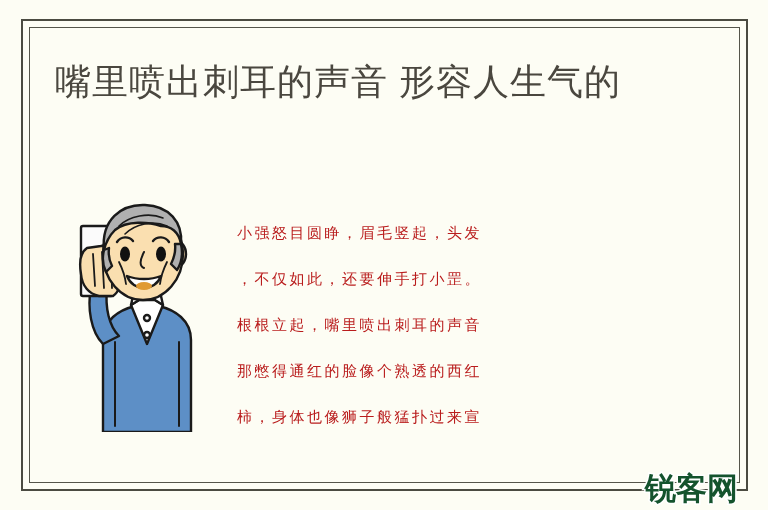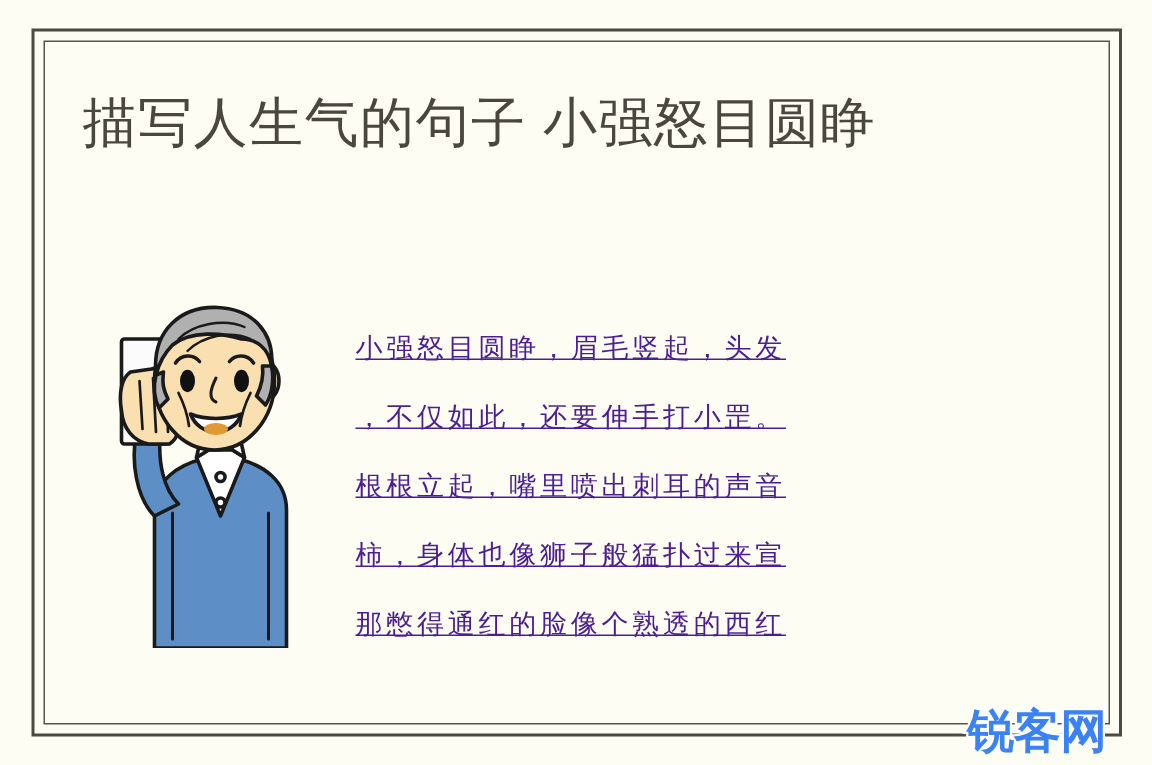--- a/index.html
+++ b/index.html
@@ -79,55 +79,54 @@
 
   
   .body-text {
     position: absolute;
     left: 182px;
     top: 18px;
     width: 420px;
   }
   .body-line {
     font-family: "DejaVu Serif", "Liberation Serif", serif;
-    font-size: 18px;
+    font-size: 15px;
     line-height: 46px;
-    color: #4c1d95;
+    color: #b91c1c;
     letter-spacing: 2.5px;
     white-space: nowrap;
-    text-decoration: underline;
   }
 
   
   .watermark {
     position: absolute;
     left: 645px;
     top: 470px;
     font-family: "DejaVu Sans", sans-serif;
     font-size: 31px;
     font-weight: bold;
     letter-spacing: 0px;
-    color: #3b82f6;
+    color: #14532d;
     -webkit-text-stroke: 3px #ffffff;
     paint-order: stroke fill;
     line-height: 36px;
     white-space: nowrap;
   }
   .watermark span { position: relative; }
 </style>
 </head>
 <body>
 
 <div id="page">
 
   <div class="frame-outer"></div>
   <div class="frame-inner"></div>
 
   <div class="title-block">
-    <div class="title-line">描写人生气的句子 小强怒目圆睁</div>
+    <div class="title-line">嘴里喷出刺耳的声音 形容人生气的</div>
   </div>
 
   <div class="content-row">
 
     <div class="illus">
       <svg width="160" height="240" viewBox="0 0 160 240" xmlns="http://www.w3.org/2000/svg">
         <g stroke="#1a1a1a" stroke-width="2.4" stroke-linejoin="round" stroke-linecap="round">
 
           <path d="M40 240 L40 148 C40 128 56 118 72 114
                    L96 114 C112 118 128 128 128 148 L128 240 Z" fill="#5d8fc6"></path>
@@ -187,22 +186,22 @@
           <path d="M64 84 C70 100 92 100 98 84 C88 88 74 88 64 84 Z" fill="#ffffff"></path>
           <ellipse cx="81" cy="94" rx="8" ry="4" fill="#e09a33" stroke="none"></ellipse>
         </g>
       </svg>
     </div>
 
     <div class="body-text">
       <div class="body-line">小强怒目圆睁，眉毛竖起，头发</div>
       <div class="body-line">，不仅如此，还要伸手打小罡。</div>
       <div class="body-line">根根立起，嘴里喷出刺耳的声音</div>
+      <div class="body-line">那憋得通红的脸像个熟透的西红</div>
       <div class="body-line">柿，身体也像狮子般猛扑过来宣</div>
-      <div class="body-line">那憋得通红的脸像个熟透的西红</div>
     </div>
 
   </div>
 
   <div class="watermark">
     <span>锐客网</span>
   </div>
 
 </div>
 

